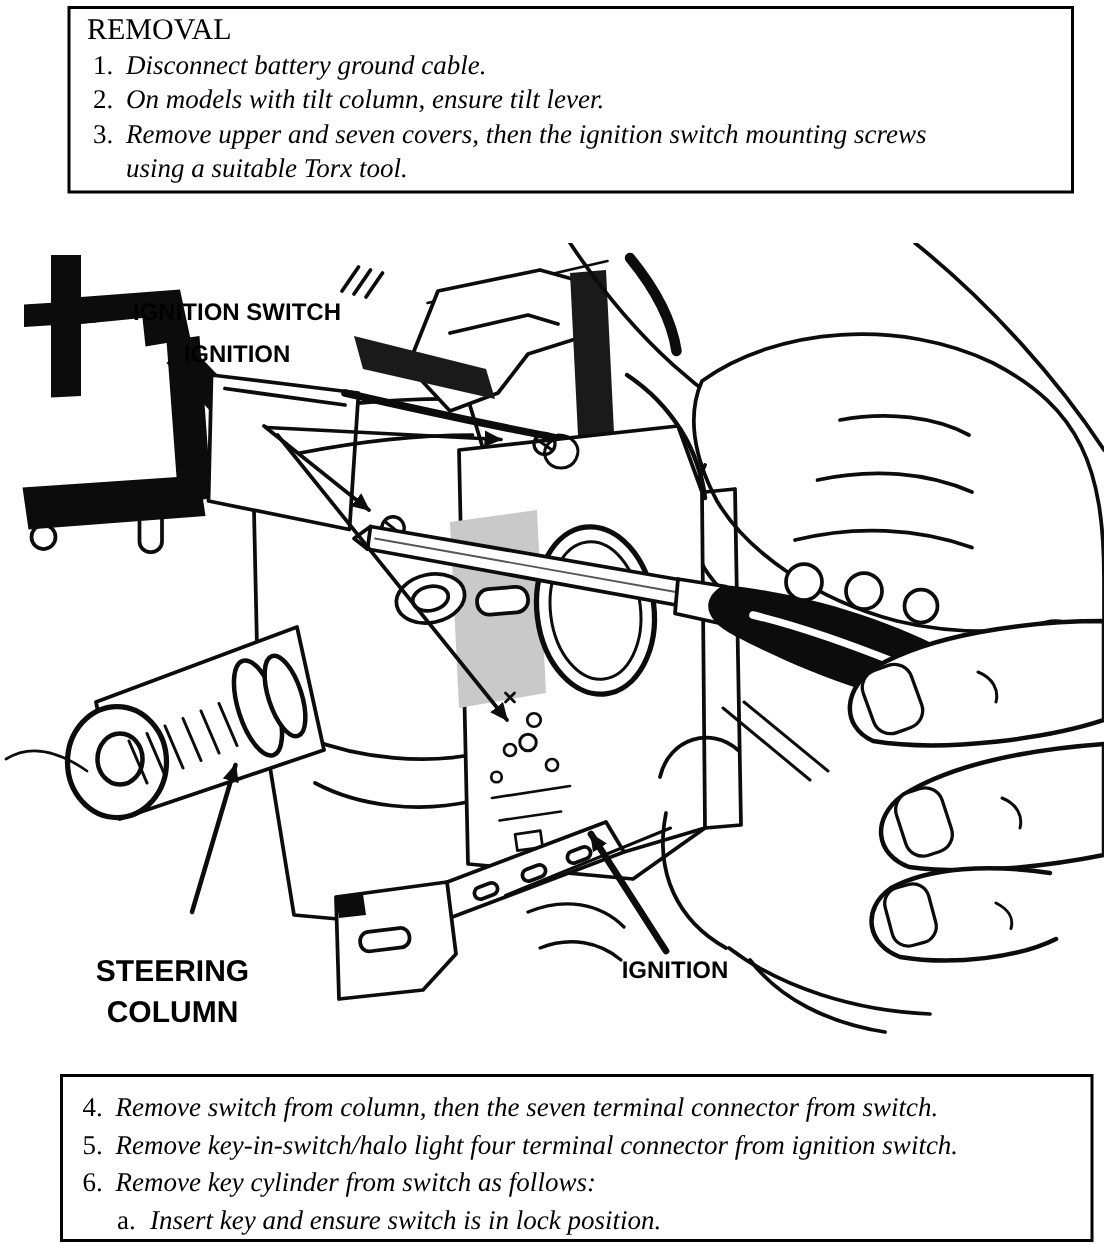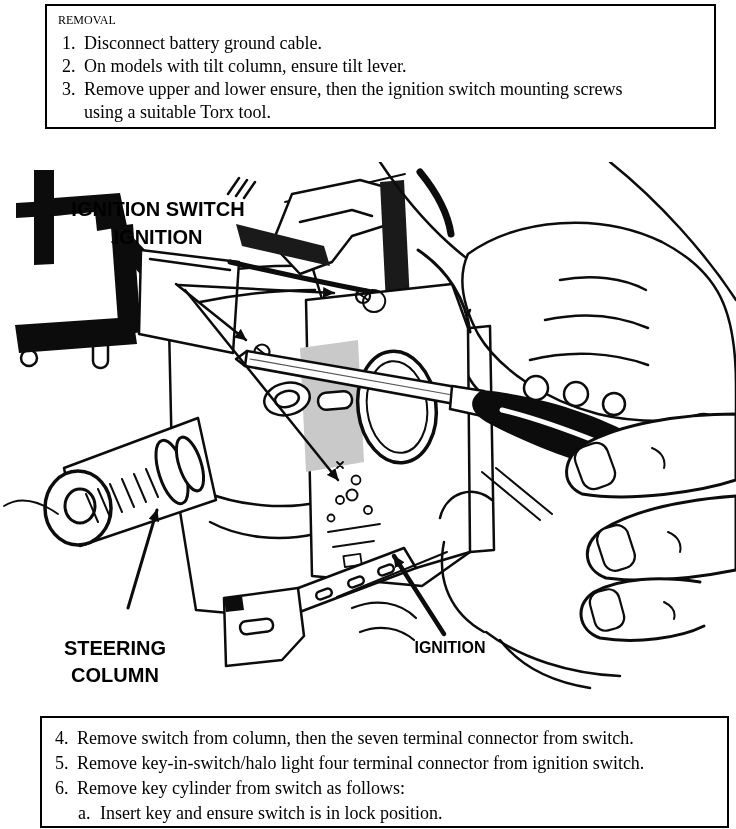--- a/index.html
+++ b/index.html
@@ -3,31 +3,31 @@
 <meta charset="utf-8">
 <style>
   html,body{margin:0;padding:0;background:#fff;}
   .page{position:relative;width:736px;height:829px;background:#ffffff;
         font-family:"Liberation Serif",serif;color:#000;overflow:hidden;}
   .box{position:absolute;border:2px solid #000;box-sizing:border-box;background:#fff;}
   .removal-box{left:45px;top:4px;width:671px;height:125px;padding:3px 8px 0 11px;
                font-size:18px;line-height:23px;}
   .steps-box{left:40px;top:716px;width:689px;height:112px;padding:8px 8px 0 13px;
              font-size:18px;line-height:25px;}
-  .box-title{font-size:12px;}
+  .box-title{font-size:20px;}
   .step{display:grid;grid-template-columns:22px 1fr;padding-left:4px;}
   .steps-box .step{padding-left:0;}
   .step .num{white-space:nowrap;}
-  .step .txt span{display:block;}
+  .step .txt span{display:block;font-style:italic;}
   .step.sub{margin-left:23px;}
   .illustration{position:absolute;left:0;top:162px;width:736px;height:545px;}
   .diagram-label{position:absolute;font-family:"Liberation Sans",sans-serif;
                  font-weight:bold;text-align:center;color:#000;}
   .diagram-label span{display:block;}
-  #label-mounting{left:40px;top:195px;width:236px;font-size:20px;line-height:28px;text-align:center;}
+  #label-mounting{left:40px;top:195px;width:236px;font-size:16px;line-height:28px;text-align:center;}
   #label-steering{left:33px;top:610px;width:164px;font-size:20px;line-height:27px;margin-top:25px;}
   #label-ignition{left:374px;top:635px;width:152px;font-size:16px;line-height:26px;}
 </style>
 </head>
 <body>
 
 <div class="page">
 
   <div class="box removal-box">
     <div class="box-title">REMOVAL</div>
@@ -39,21 +39,21 @@
     </div>
     <div class="step">
       <span class="num">2.</span>
       <span class="txt">
           <span>On models with tilt column, ensure tilt lever.</span>
         </span>
     </div>
     <div class="step">
       <span class="num">3.</span>
       <span class="txt">
-        <span>Remove upper and lower ensure, then the ignition switch mounting screws</span>
+        <span>Remove upper and seven covers, then the ignition switch mounting screws</span>
         <span>using a suitable Torx tool.</span>
       </span>
     </div>
   </div>
 
   <svg class="illustration" viewBox="0 0 736 545" xmlns="http://www.w3.org/2000/svg">
     <defs>
       <marker id="ah" markerUnits="userSpaceOnUse" markerWidth="13" markerHeight="11" refX="11" refY="5.5" orient="auto">
         <path d="M0,0 L12,5.5 L0,11 Z" fill="#0c0c0c"></path>
       </marker>

